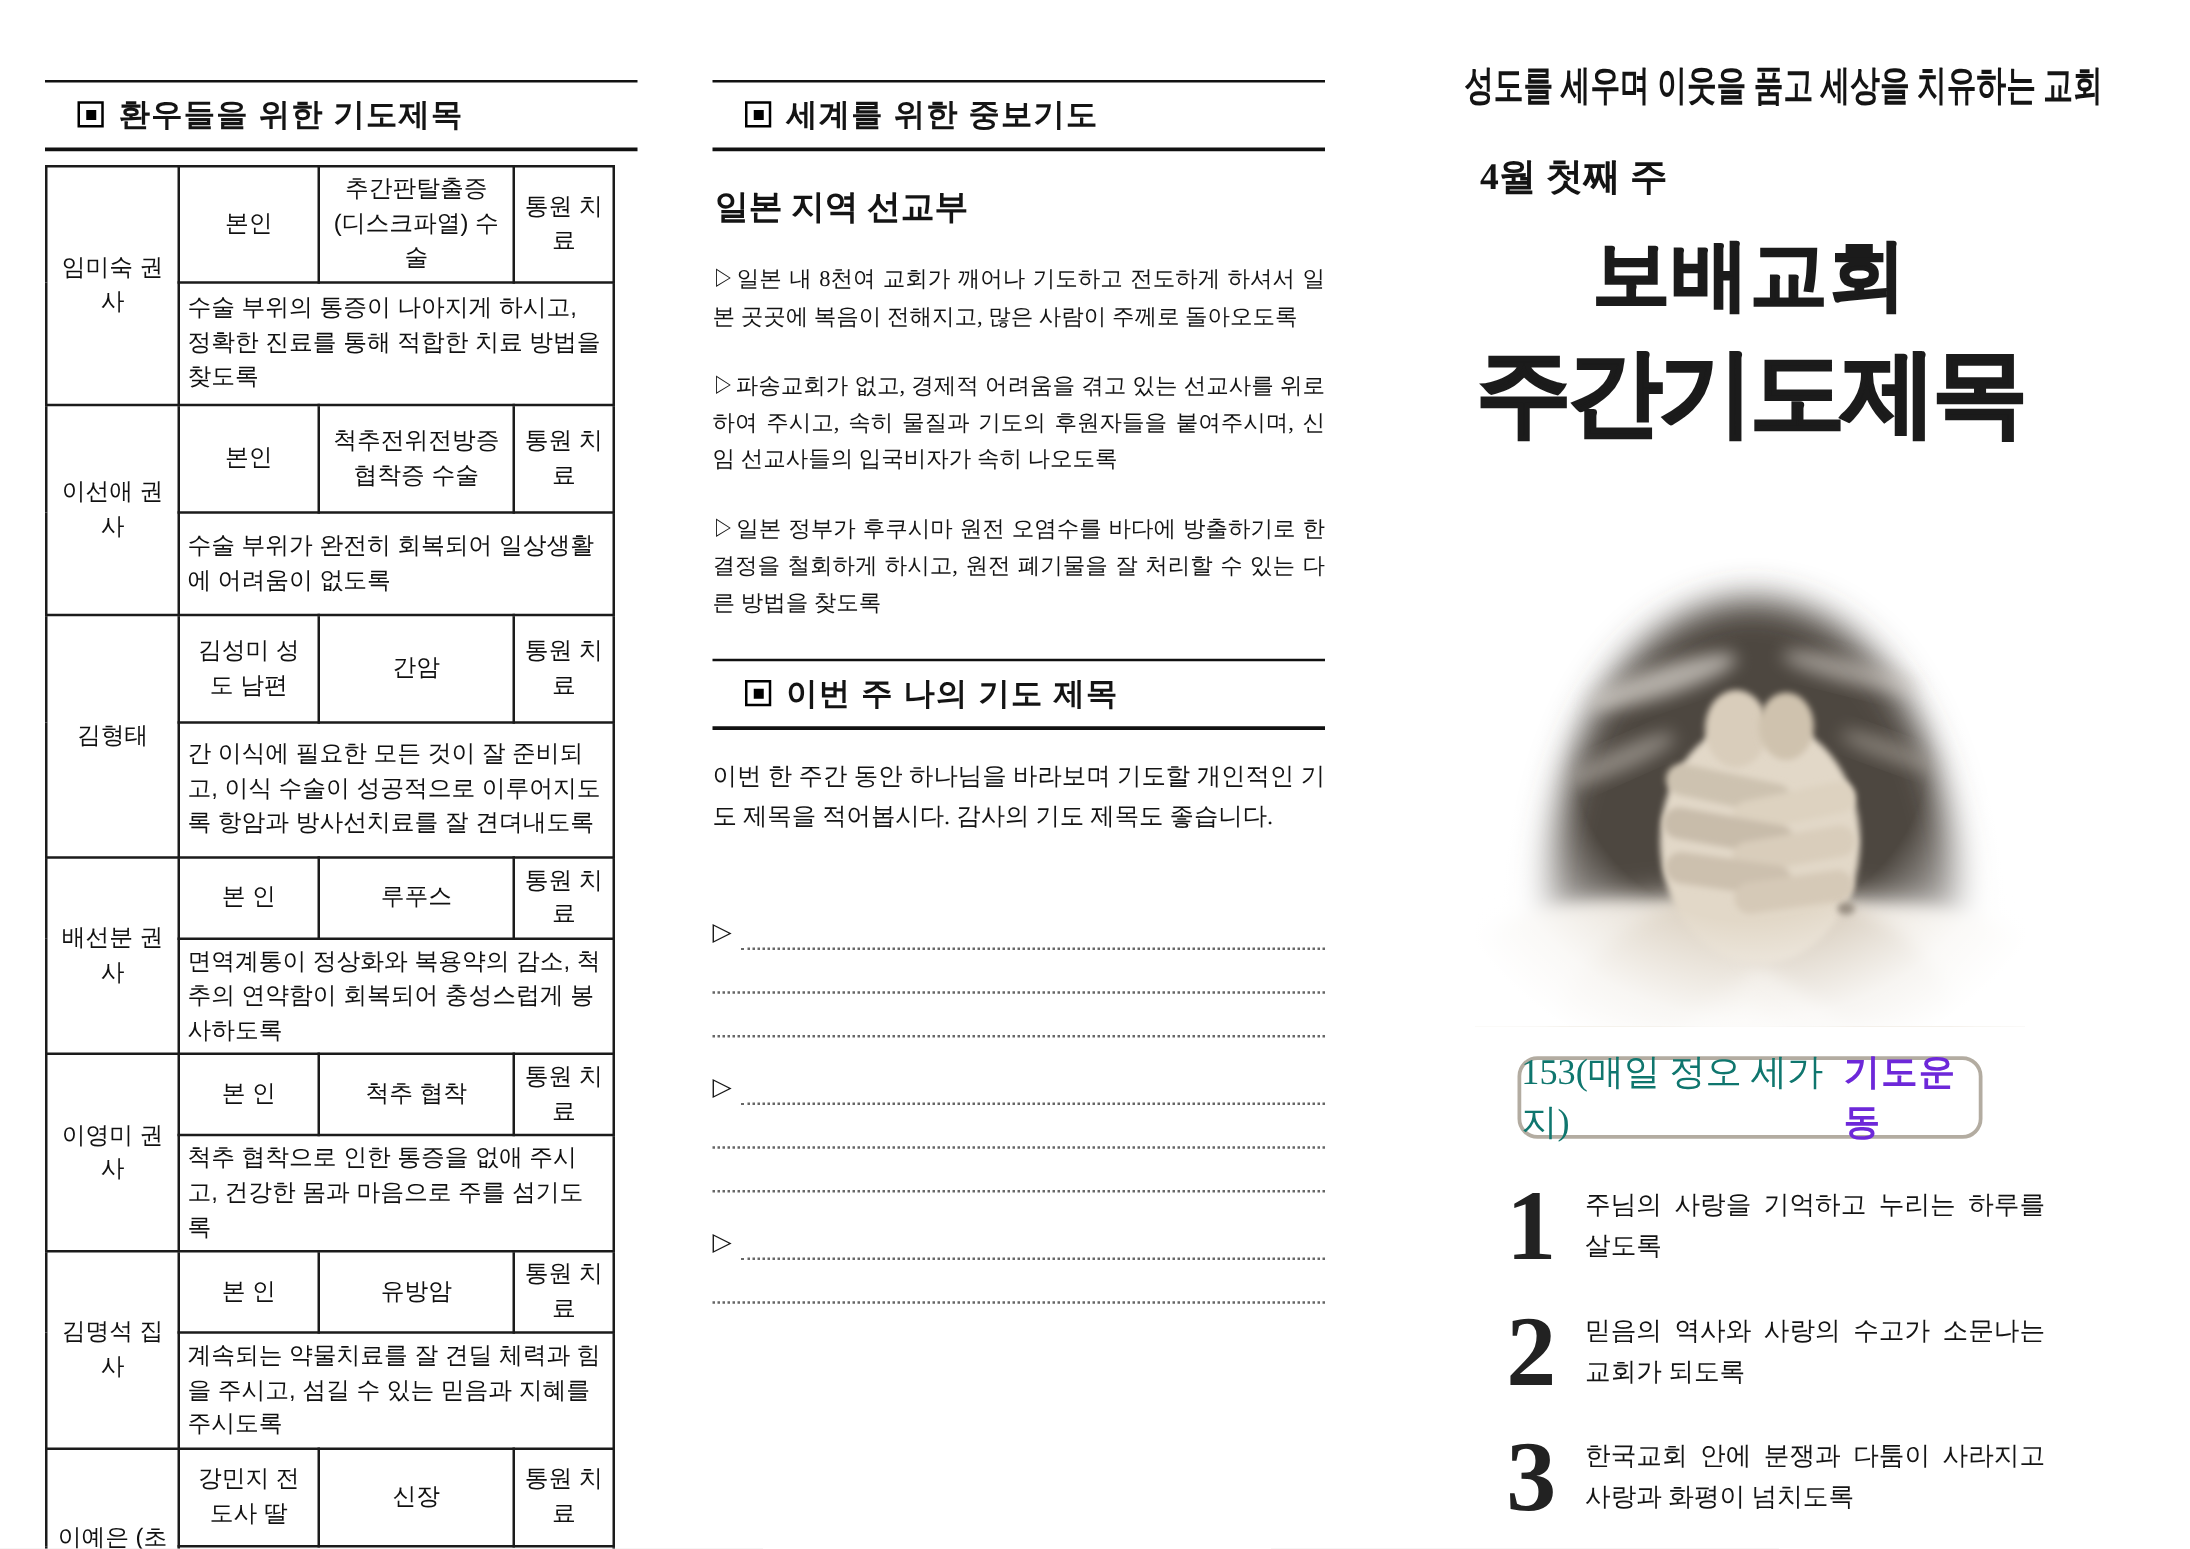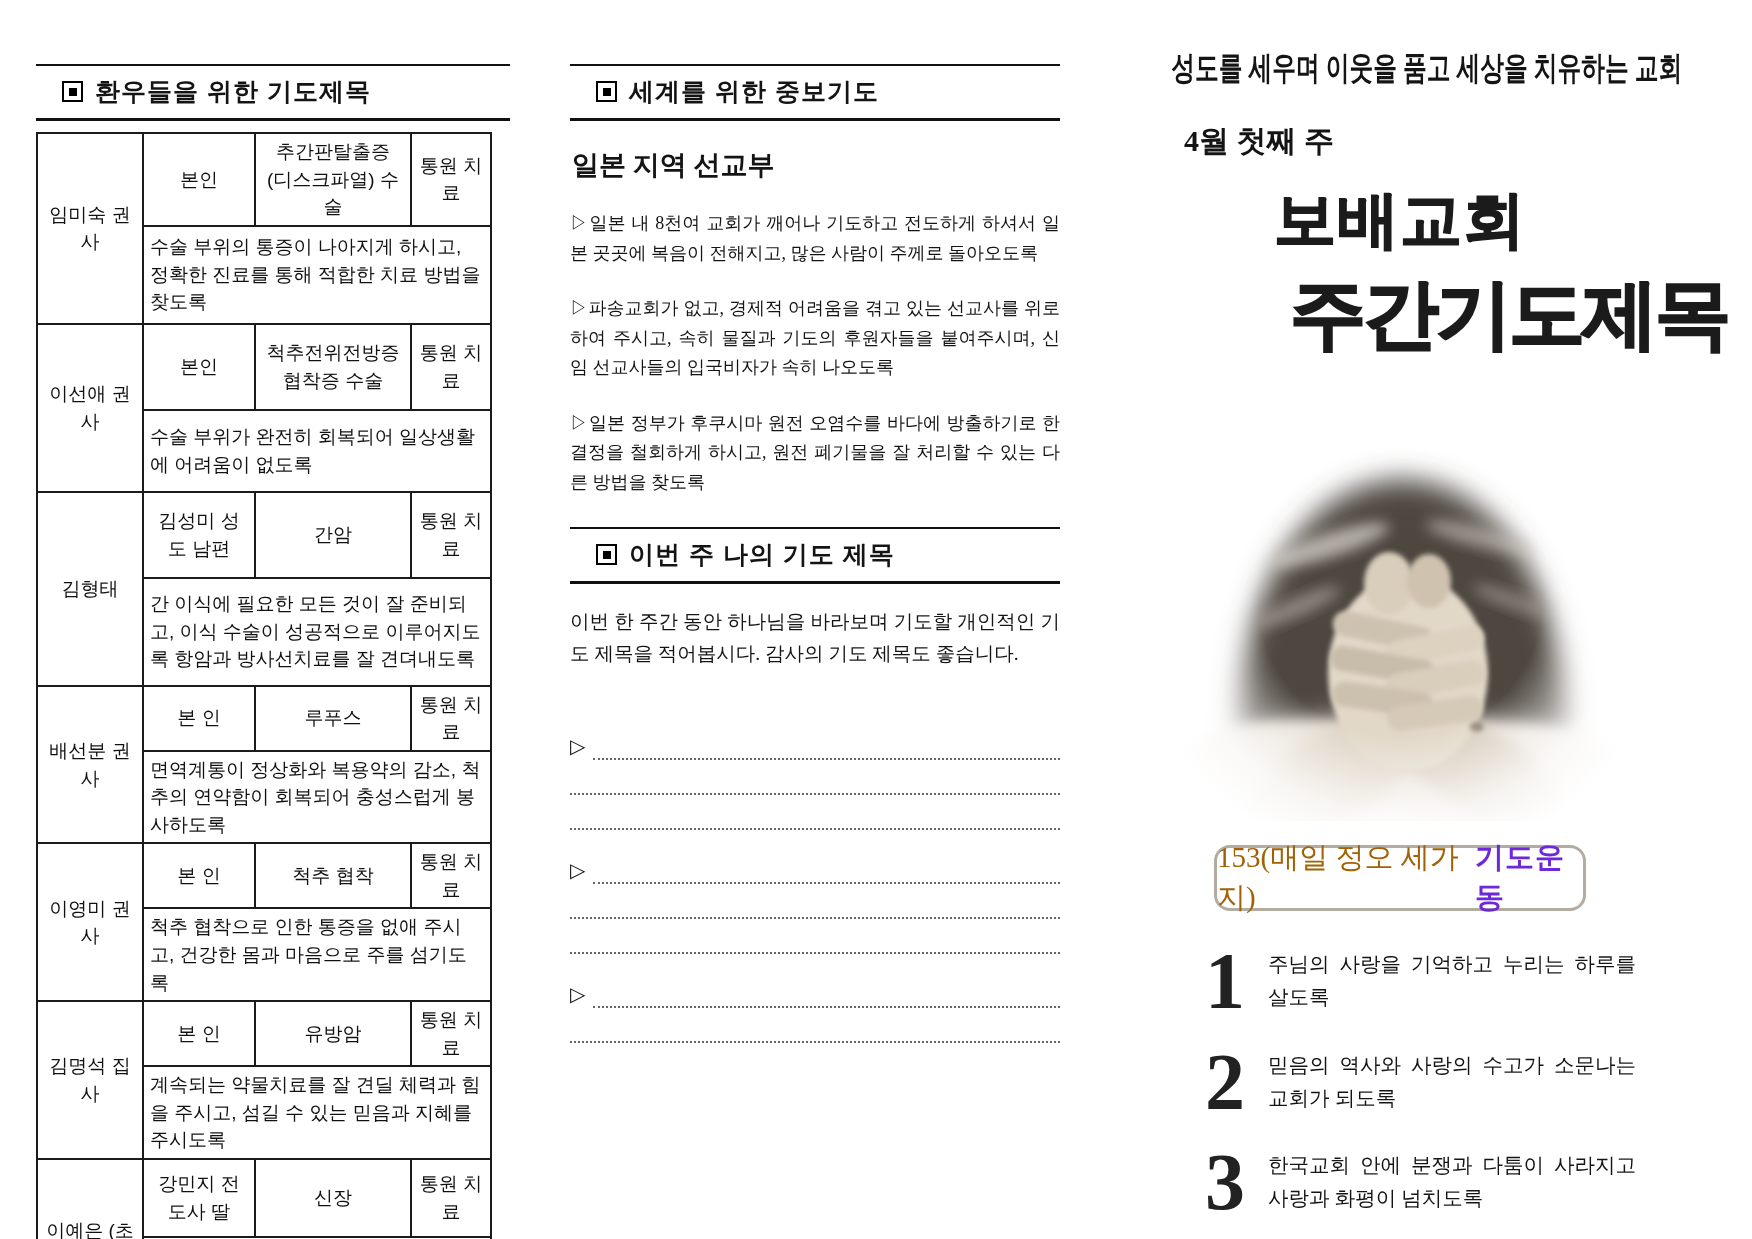--- a/index.html
+++ b/index.html
@@ -49,25 +49,25 @@
   .wline{height:33px;border-bottom:2px dotted #666;}
 
   
   .slogan-wrap{margin-top:46px;text-align:right;}
   .slogan{display:inline-block;font-family:"Liberation Serif",serif;font-weight:700;
           font-size:33px;white-space:nowrap;transform:scaleX(0.72);transform-origin:center;}
   .week{margin:30px 0 0 112px;font-family:"Liberation Serif",serif;font-weight:700;font-size:30px;}
   .btitle{margin-top:16px;text-align:center;font-family:"Liberation Serif",serif;
           font-weight:900;color:#1b1b1b;}
   .btitle .l1{font-size:62px;letter-spacing:1px;-webkit-text-stroke:1.5px #1b1b1b;}
-  .btitle .l2{font-size:76px;letter-spacing:-3px;margin-top:2px;text-align:right;-webkit-text-stroke:2px #1b1b1b;}
+  .btitle .l2{font-size:76px;letter-spacing:-3px;margin-top:2px;-webkit-text-stroke:2px #1b1b1b;}
   .hands{margin:28px auto 0 auto;width:440px;height:426px;display:block;}
   .campaign{margin:24px auto 0 auto;width:366px;height:60px;border:3px solid #b3aca1;
             border-radius:16px;display:flex;align-items:center;justify-content:center;gap:6px;}
-  .campaign .pre{font-family:"Liberation Serif",serif;font-size:29px;color:#a16207;}
+  .campaign .pre{font-family:"Liberation Serif",serif;font-size:29px;color:#0f766e;}
   .campaign .bld{font-size:29px;font-weight:800;letter-spacing:1px;color:#6d28d9;}
   .points{margin:34px 0 0 128px;}
   .point{display:flex;gap:18px;margin-bottom:27px;}
   .pnum{font-family:"Liberation Serif",serif;font-size:80px;line-height:0.92;font-weight:600;
         width:50px;flex:0 0 auto;text-align:center;color:#222;}
   .ptext{font-family:"Liberation Serif",serif;font-size:20.5px;line-height:1.62;width:368px;
          text-align:justify;padding-top:3px;}
 </style>
 </head>
 <body>

